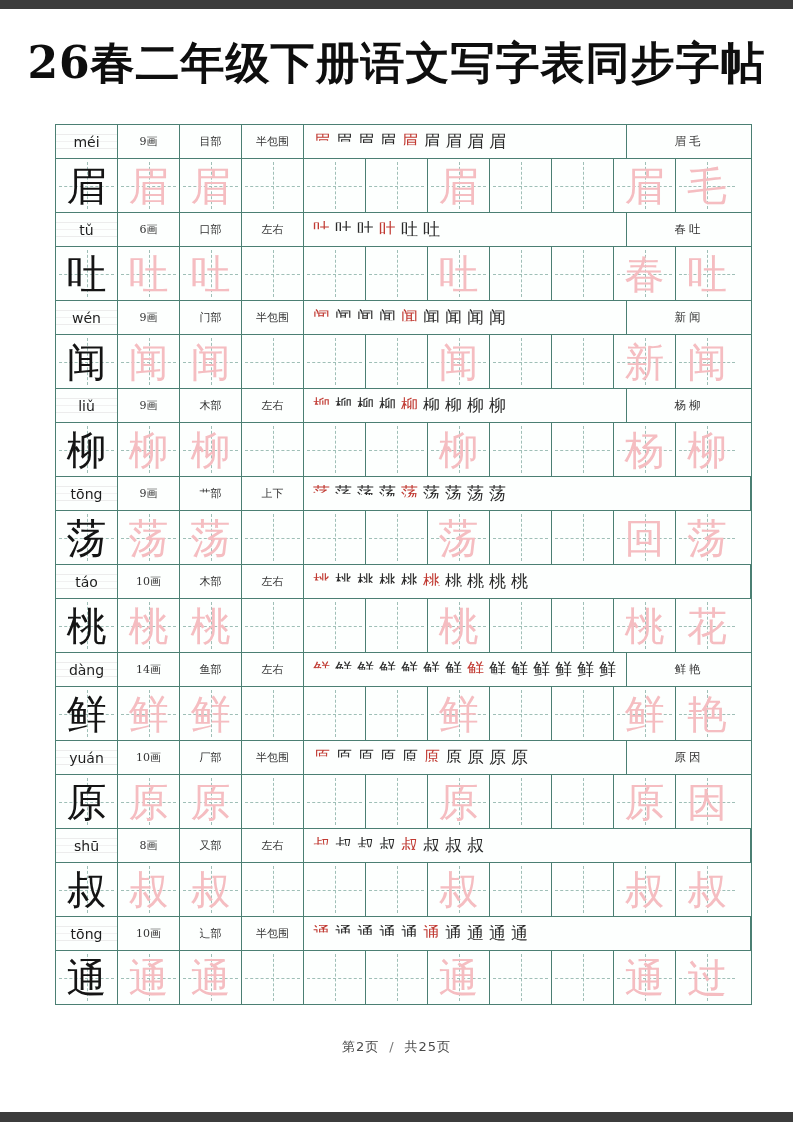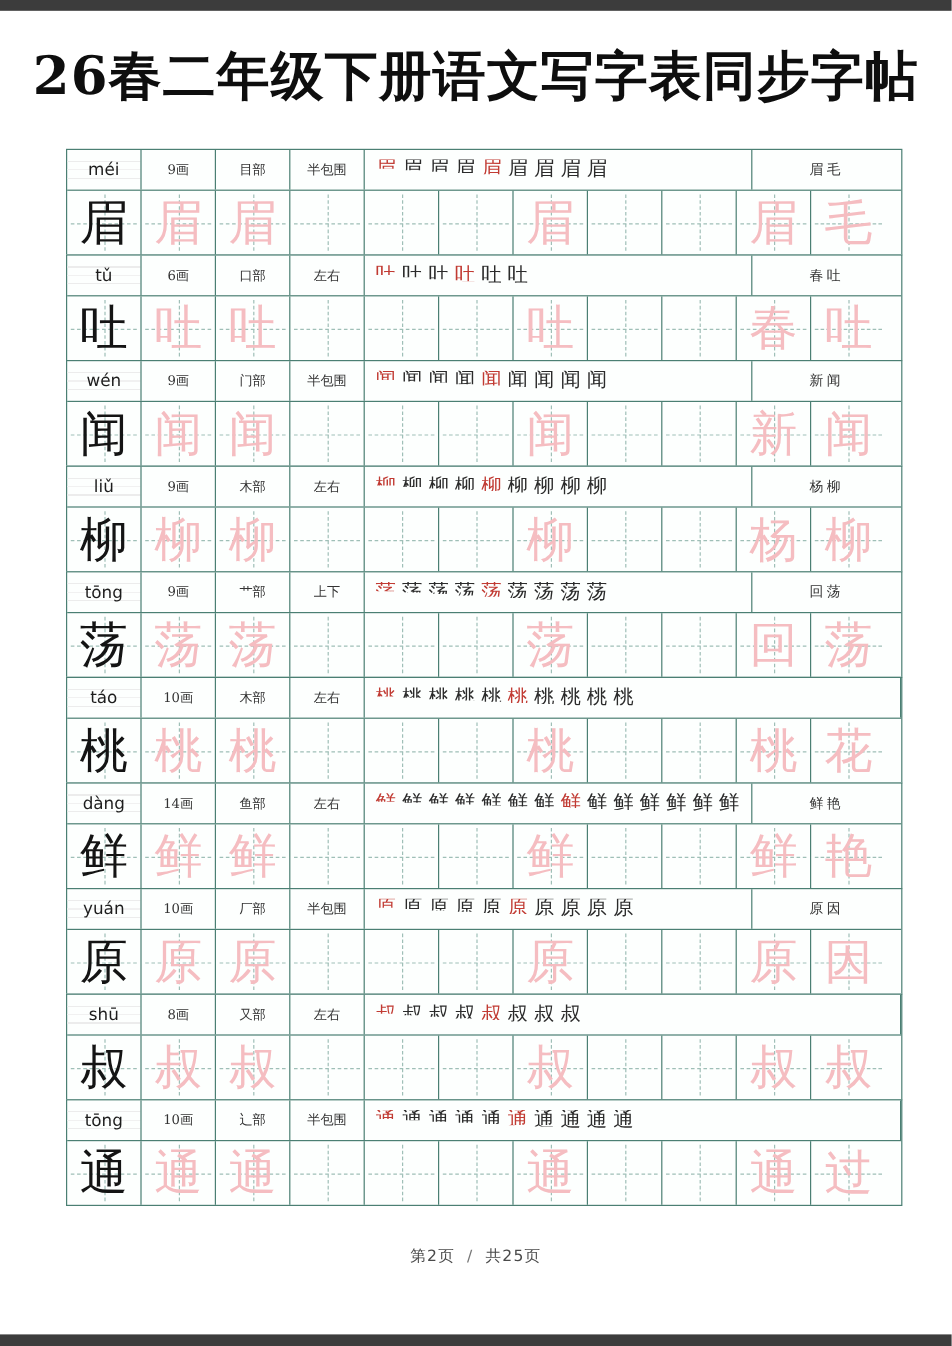--- a/index.html
+++ b/index.html
@@ -321,23 +321,20 @@
         <div class="stroke-seq">
           <span class="stroke-glyph" style="clip-path: inset(0px 0px 55%); color: rgb(193, 59, 51);">荡</span>
           <span class="stroke-glyph" style="clip-path: inset(0px 0px 48%); color: rgb(43, 43, 43);">荡</span>
           <span class="stroke-glyph" style="clip-path: inset(0px 0px 41%); color: rgb(43, 43, 43);">荡</span>
           <span class="stroke-glyph" style="clip-path: inset(0px 0px 34%); color: rgb(43, 43, 43);">荡</span>
           <span class="stroke-glyph" style="clip-path: inset(0px 0px 28%); color: rgb(193, 59, 51);">荡</span>
           <span class="stroke-glyph" style="clip-path: inset(0px 0px 21%); color: rgb(43, 43, 43);">荡</span>
           <span class="stroke-glyph" style="clip-path: inset(0px 0px 14%); color: rgb(43, 43, 43);">荡</span>
           <span class="stroke-glyph" style="clip-path: inset(0px 0px 7%); color: rgb(43, 43, 43);">荡</span>
           <span class="stroke-glyph" style="clip-path: inset(0px 0px 0%); color: rgb(43, 43, 43);">荡</span>
-        </div>
-        <div class="head-cell word-cell">
-          <span>回荡</span>
         </div>
       </div>
       <div class="practice">
         <div class="p-cell">
           <span class="cell-char main-char">荡</span>
         </div>
         <div class="p-cell">
           <span class="cell-char trace-char">荡</span>
         </div>
         <div class="p-cell">

